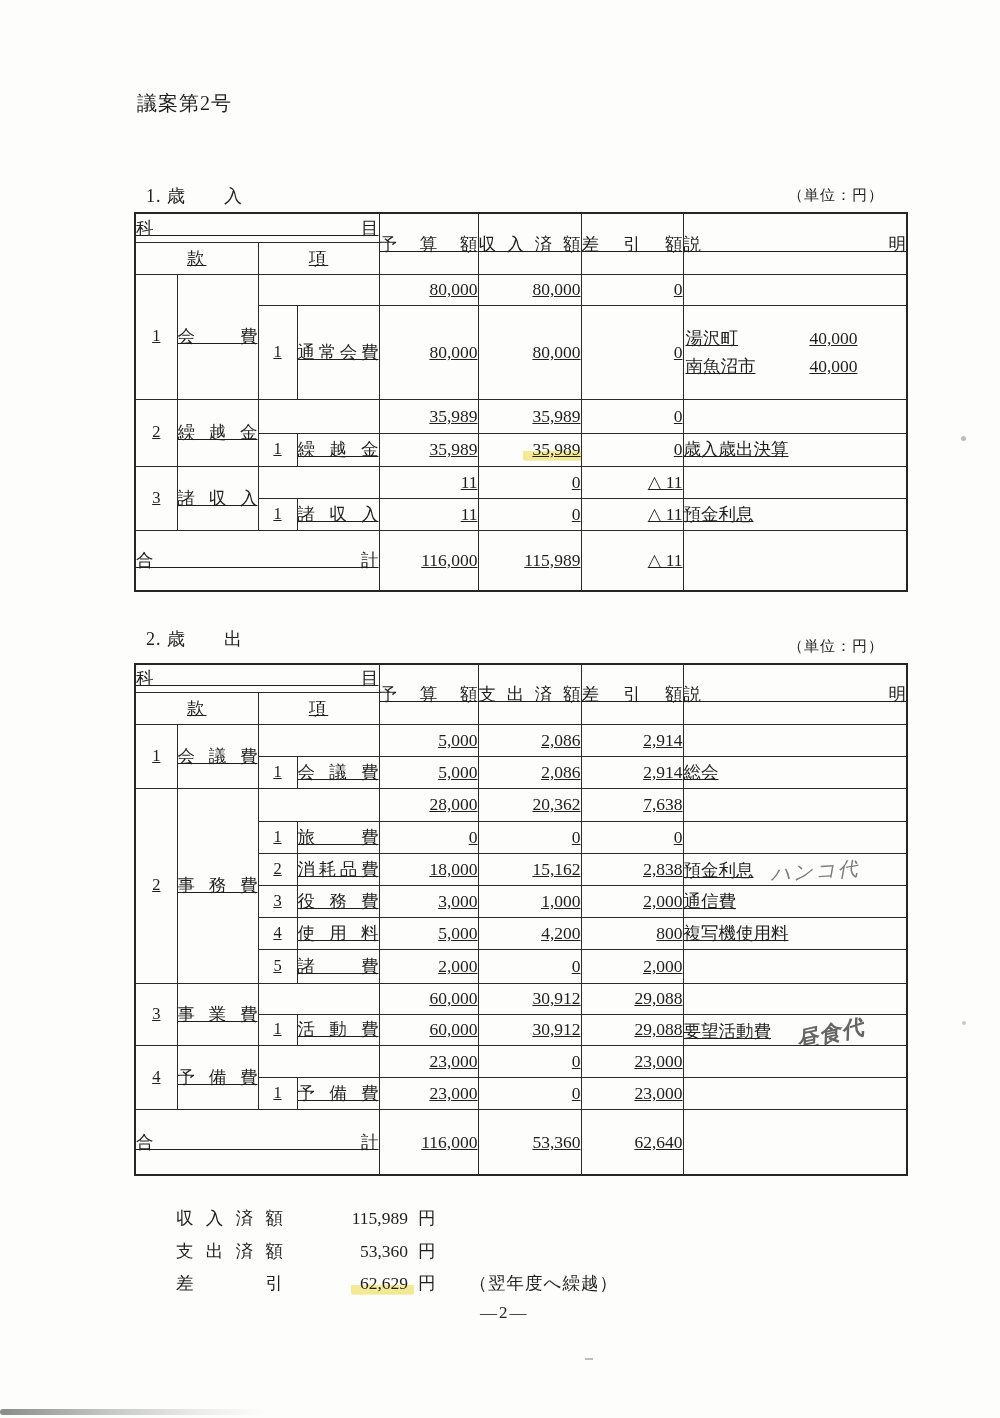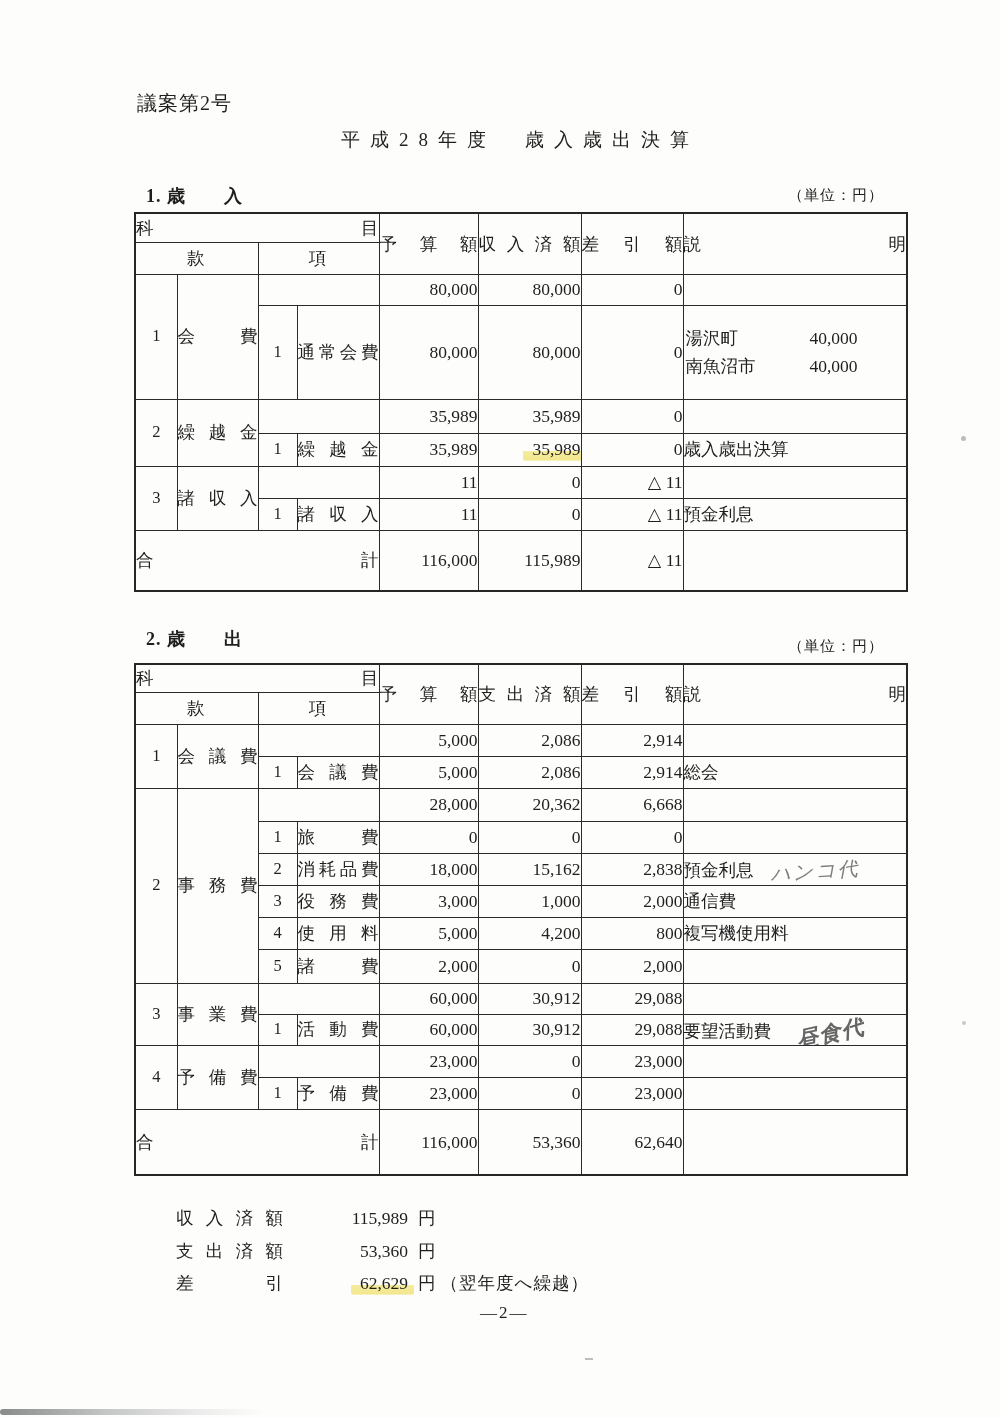--- a/index.html
+++ b/index.html
@@ -11,32 +11,33 @@
     position:relative;
     width:1000px;height:1418px;
     background:#fdfdfc;
     color:#1f1f1f;
     overflow:hidden;
     margin:0 auto;
   }
   .abs{position:absolute;}
   .doc-number{left:137px;top:90px;font-size:20px;letter-spacing:1px;}
   .doc-title{left:341px;top:127px;font-size:19px;letter-spacing:10px;white-space:nowrap;}
-  .section-heading{left:146px;top:184px;font-size:18px;letter-spacing:1px;font-weight:bold;}
+  .section-heading{left:146px;top:184px;font-size:18px;letter-spacing:1px;}
   .section-heading.exp{top:627px;}
   .unit-label{left:788px;top:186px;font-size:15px;letter-spacing:1px;}
   .unit-label.exp{top:637px;}
 
   table.ledger{
     border-collapse:collapse;
     table-layout:fixed;
     width:772px;
     border:2.5px solid #262626;
     font-size:17.5px;
     line-height:1.15;
+    text-decoration:underline;
   }
   table.ledger td, table.ledger th{
     border:1.5px solid #2a2a2a;
     padding:0;
     font-weight:400;
     vertical-align:middle;
     overflow:hidden;
   }
   .jfy{text-align:justify;text-align-last:justify;}
   .subject{padding:0 42px 0 84px;}
@@ -77,41 +78,40 @@
     margin-left:24px;
     letter-spacing:1px;
     transform:rotate(-12deg) translateY(4px);
   }
 
   .summary{left:176px;top:1206px;font-size:17.5px;}
   .sum-row{display:flex;align-items:baseline;height:32.5px;}
   .sum-label{display:inline-block;width:107px;}
   .sum-amount{display:inline-block;width:125px;text-align:right;}
   .sum-unit{margin-left:10px;}
-  .sum-note{margin-left:5px;letter-spacing:1px;}
+  .sum-note{margin-left:34px;letter-spacing:1px;}
 
   .page-number{left:480px;top:1303px;font-size:17px;letter-spacing:2px;}
 
   .smudge{
     left:0;top:1409px;width:265px;height:6px;
     background:linear-gradient(to right, rgba(40,45,45,0.55), rgba(90,95,95,0.35) 40%, rgba(130,135,135,0.15) 75%, transparent);
     border-radius:3px;
   }
   .speck{border-radius:50%;background:rgba(120,125,125,0.5);}
   .speck.s1{left:961px;top:436px;width:5px;height:5px;}
   .speck.s2{left:962px;top:1021px;width:4px;height:4px;opacity:.8;}
   .dash{left:585px;top:1358px;width:8px;height:2px;background:rgba(110,110,110,0.45);}
 </style>
 </head>
 <body>
 
 <div class="page">
 
   <div class="abs doc-number">議案第2号</div>
-  <div class="abs doc-title">平成28年度　歳入歳出決算</div>
 
   <div class="abs section-heading">1. 歳　　入</div>
   <div class="abs unit-label">（単位：円）</div>
 
   <table class="ledger abs" style="left:134px;top:212px;">
     <colgroup>
       <col style="width:42px">
         <col style="width:81px">
         <col style="width:39px">
         <col style="width:82px">
@@ -250,21 +250,21 @@
       <td class="diff">2,914</td>
       <td class="desc">総会</td>
     </tr>
 
     <tr style="height:33px">
       <td rowspan="6" class="cno">2</td>
       <td rowspan="6" class="cname jfy">事 務 費</td>
       <td colspan="2"></td>
       <td class="num">28,000</td>
       <td class="num">20,362</td>
-      <td class="diff">6,668</td>
+      <td class="diff">7,638</td>
       <td class="desc"></td>
     </tr>
     <tr style="height:32px">
       <td class="cno">1</td>
       <td class="cname jfy">旅 費</td>
       <td class="num">0</td>
       <td class="num">0</td>
       <td class="diff">0</td>
       <td class="desc"></td>
     </tr>

